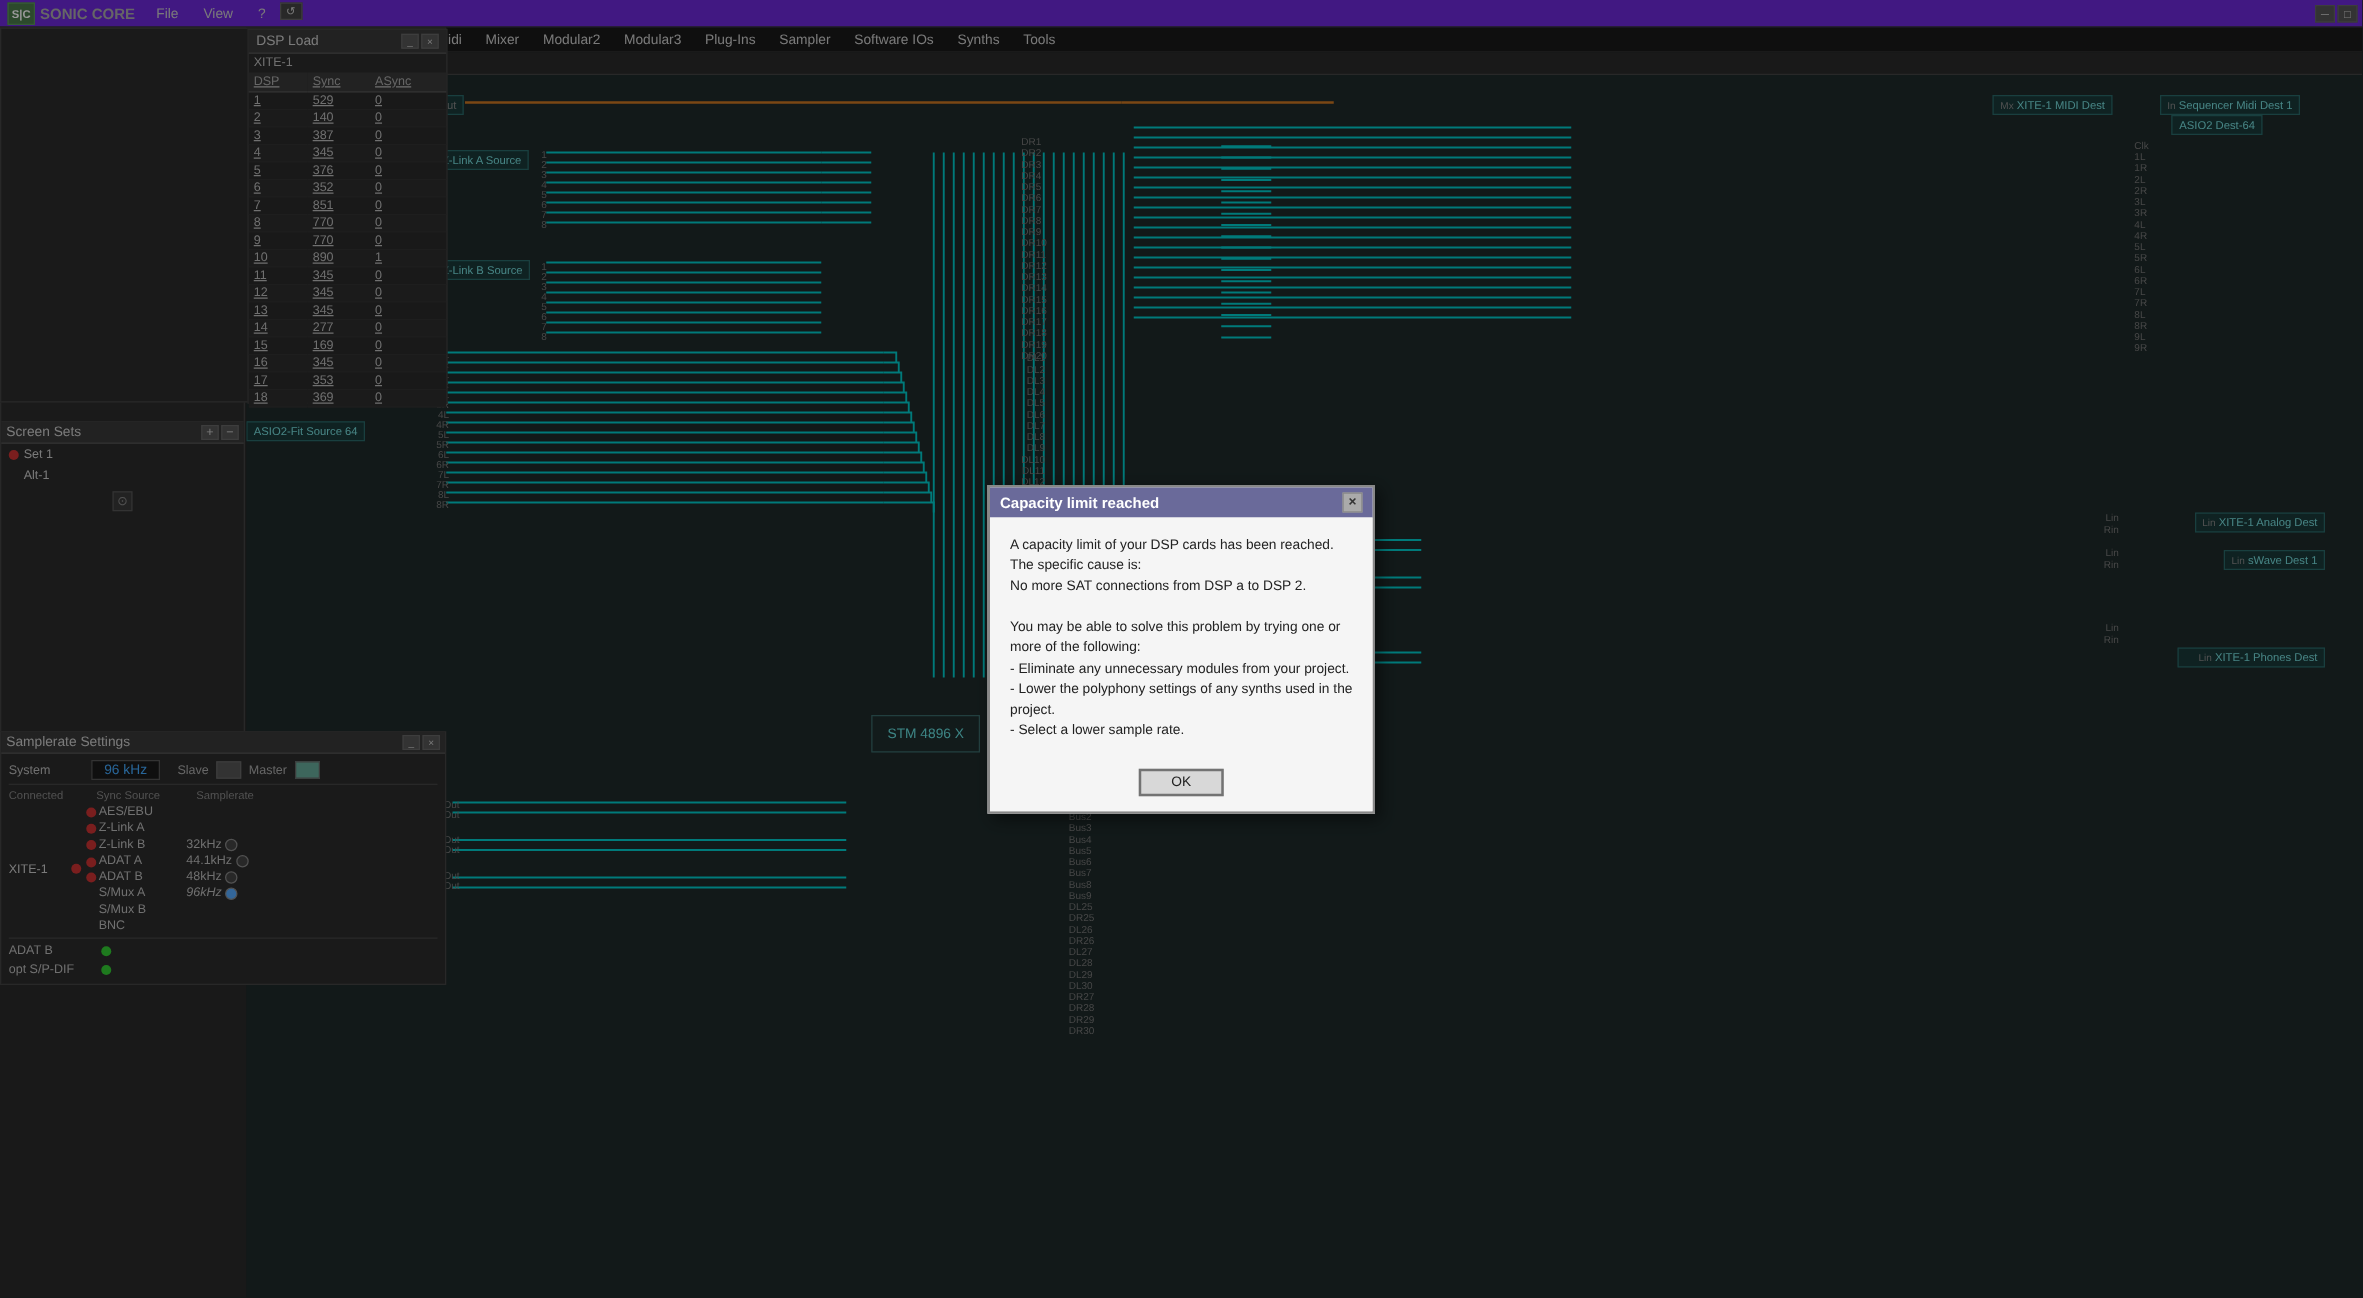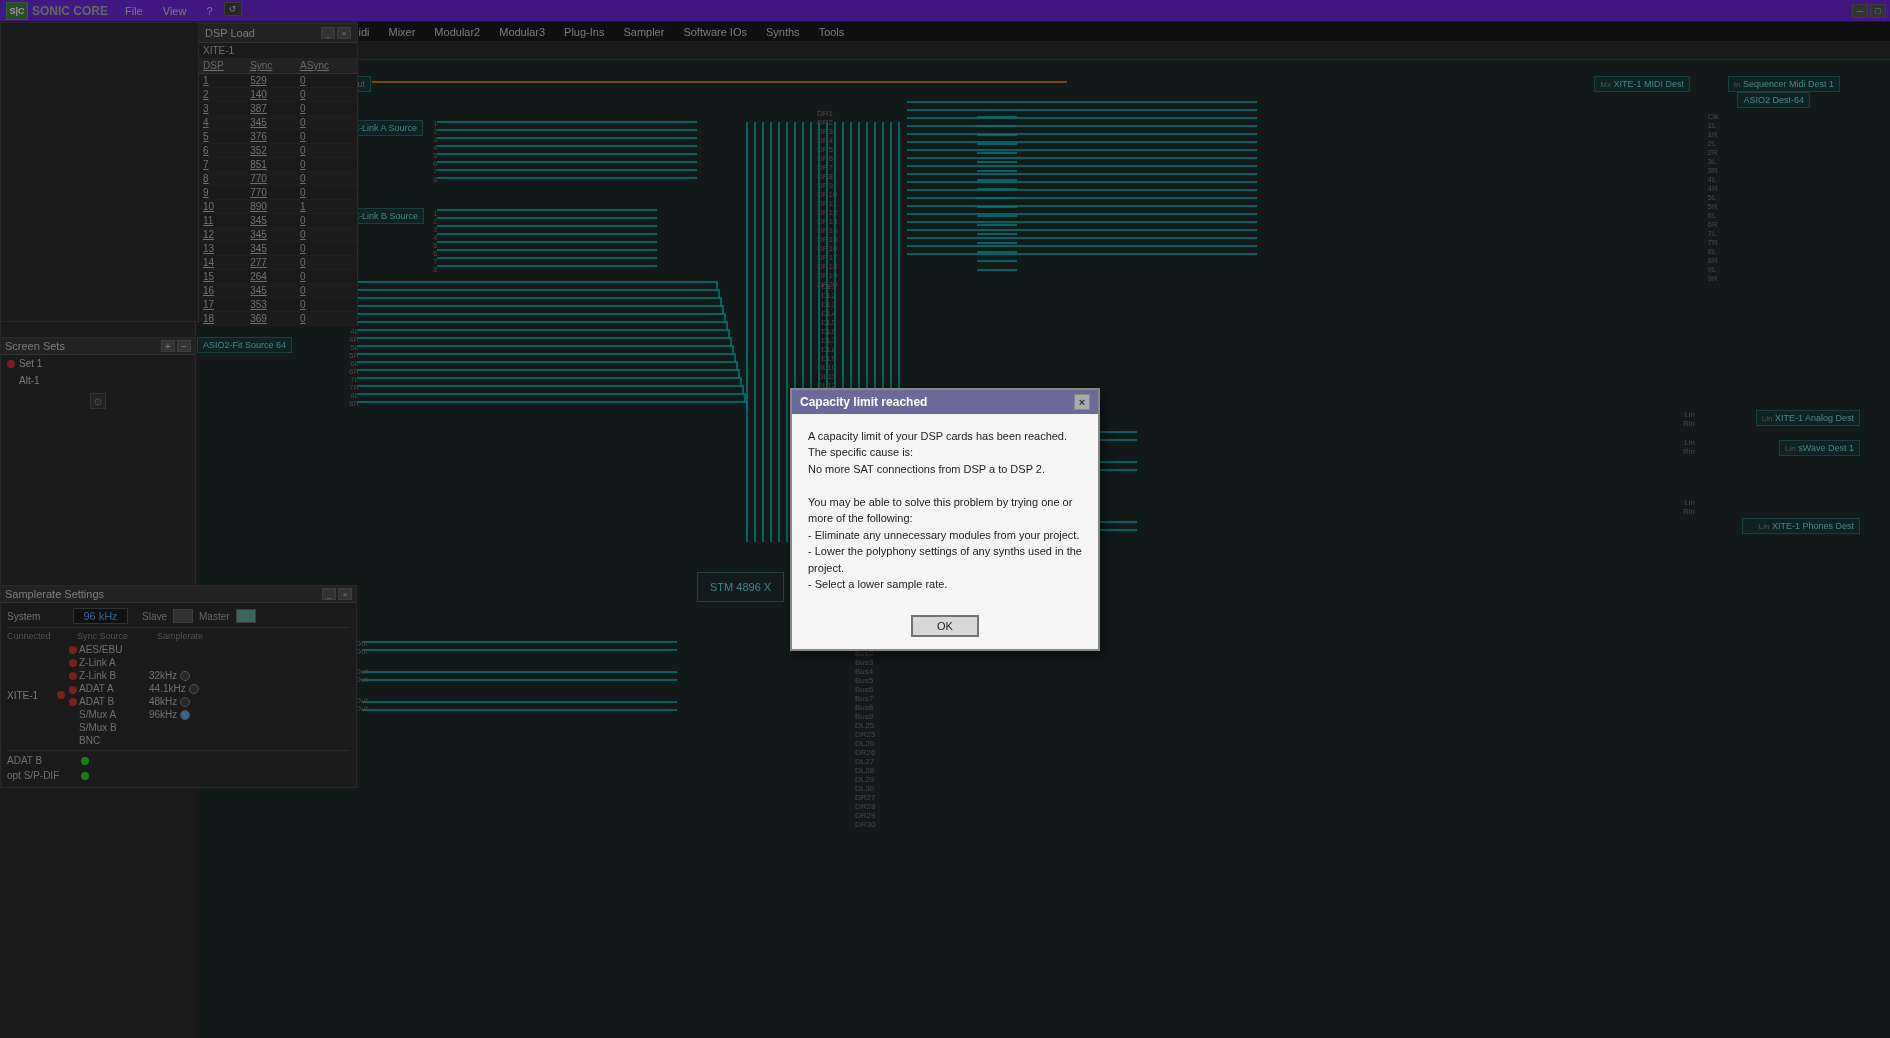--- a/index.html
+++ b/index.html
@@ -569,21 +569,21 @@
             <td>345</td>
             <td>0</td>
           </tr>
           <tr>
             <td>14</td>
             <td>277</td>
             <td>0</td>
           </tr>
           <tr>
             <td>15</td>
-            <td>264</td>
+            <td>169</td>
             <td>0</td>
           </tr>
           <tr>
             <td>16</td>
             <td>345</td>
             <td>0</td>
           </tr>
           <tr>
             <td>17</td>
             <td>353</td>
@@ -669,21 +669,21 @@
           <div class="radio-btn"></div>
         </div>
         <div style="display:flex;align-items:center;gap:3px;font-size:10px;color:#bbb;">
           <span>44.1kHz</span>
           <div class="radio-btn"></div>
         </div>
         <div style="display:flex;align-items:center;gap:3px;font-size:10px;color:#bbb;">
           <span>48kHz</span>
           <div class="radio-btn"></div>
         </div>
-        <div style="display:flex;align-items:center;gap:3px;font-size:10px;color:#bbb;">
+        <div style="display:flex;align-items:center;gap:3px;font-size:10px;color:#bbb;font-style:italic;">
           <span>96kHz</span>
           <div class="radio-btn selected"></div>
         </div>
       </div>
     </div>
     <div class="sr-divider"></div>
 
     <div style="display:flex;align-items:center;gap:4px;padding:2px 0;font-size:10px;color:#bbb;">
       <span style="width:70px;">ADAT B</span>
       <div class="dot-green"></div>

